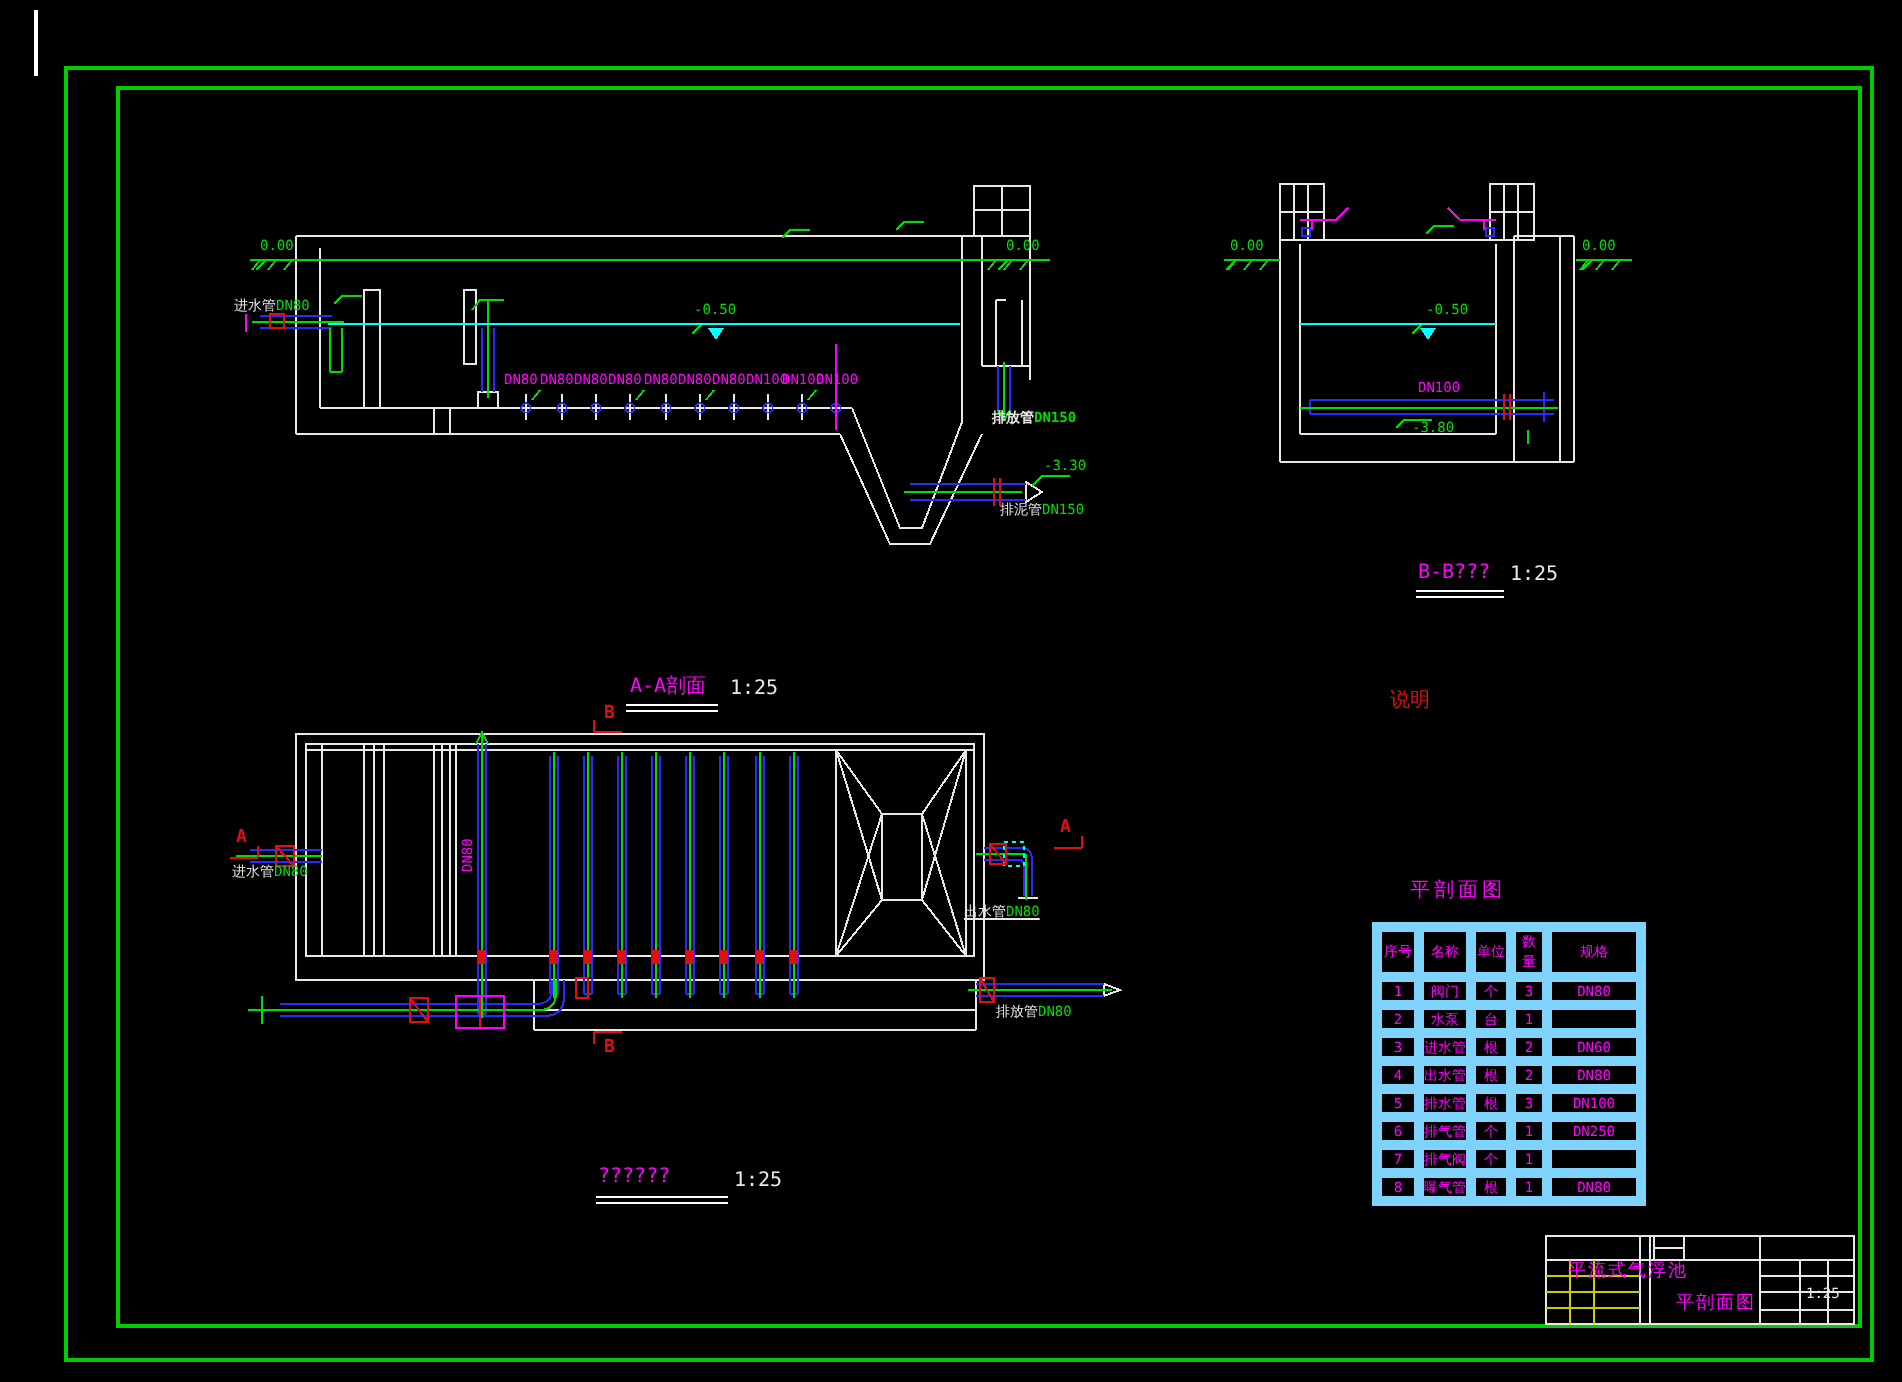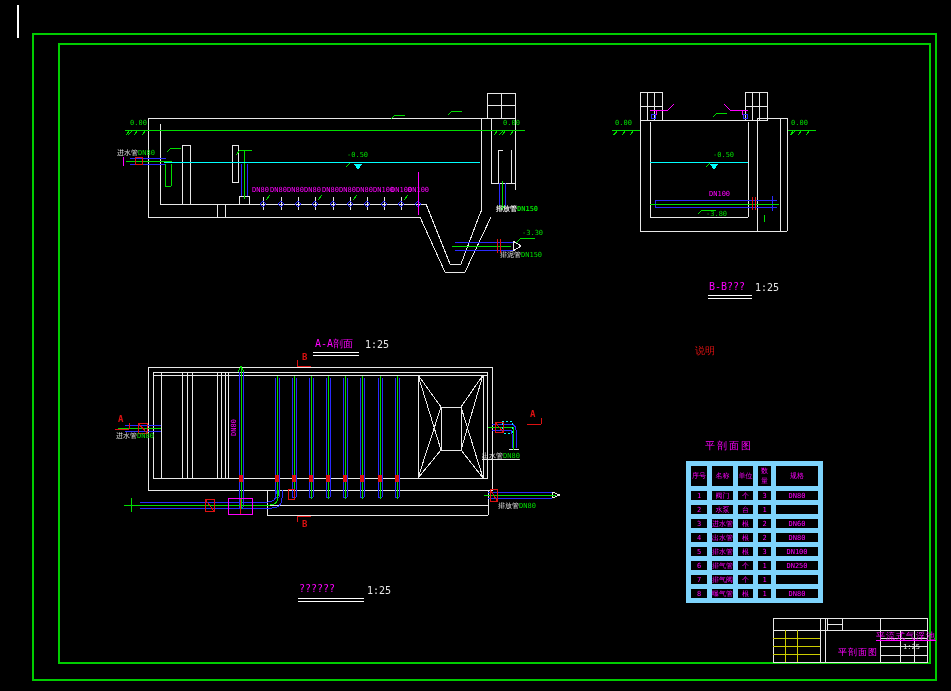--- a/index.html
+++ b/index.html
@@ -297,17 +297,17 @@
   <tr>
     <td>8</td>
           <td>曝气管</td>
           <td>根</td>
           <td>1</td>
           <td>DN80</td>
   </tr>
 </tbody>
     </table>
 
-<span class="lbl f9 mag" style="left:876px;top:632px;letter-spacing:1px;text-decoration:underline;">平流式气浮池</span>
+<span class="lbl f9 mag" style="left:784px;top:632px;letter-spacing:1px;">平流式气浮池</span>
 <span class="lbl f9 mag" style="left:838px;top:648px;letter-spacing:1px;">平剖面图</span>
 <span class="lbl f7 wht" style="left:903px;top:644px;">1:25</span>
 
 </div>
 
 </body></html>

